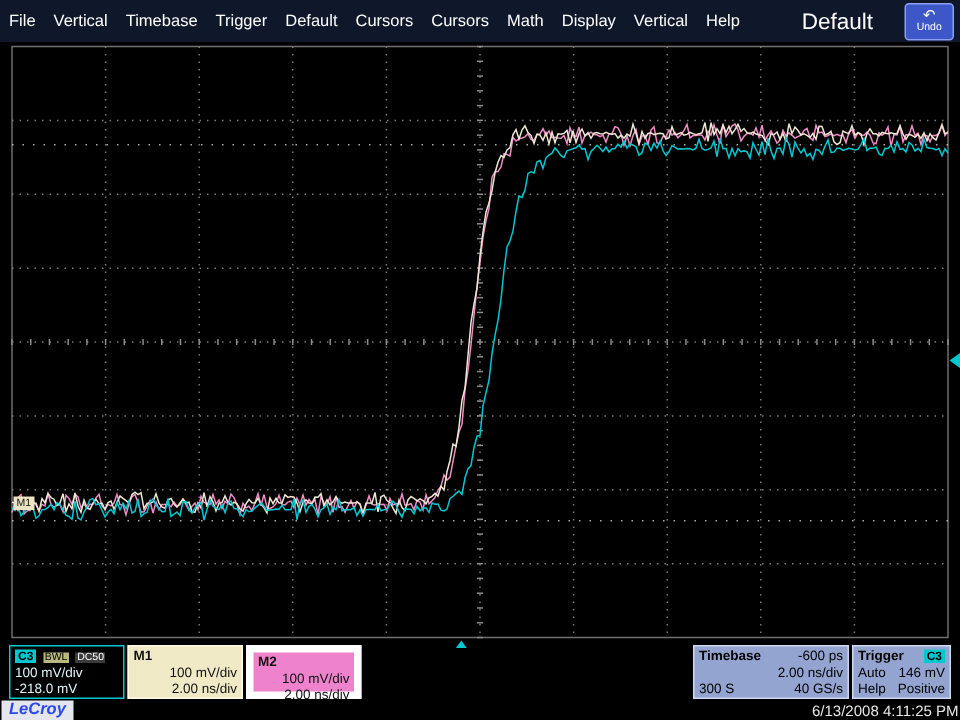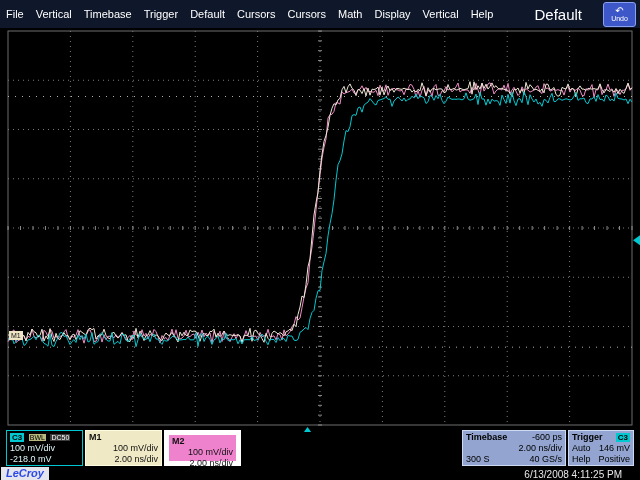--- a/index.html
+++ b/index.html
@@ -21,21 +21,21 @@
   .m2box{width:77px;background:#ee82cd;border:5px solid #ffffff;color:#111}
   .tbbox{width:104px;background:#92a4cf;border:1px solid #cbd9f2;color:#000;margin-left:auto}
   .trbox{width:66px;background:#92a4cf;border:1px solid #cbd9f2;color:#000;margin-right:0}
   .chan-tag{background:#00c8d0;color:#000;font-weight:bold;padding:0 2px;font-size:8px;line-height:9px}
   .badge-bwl{background:#b9b97e;color:#000;font-size:7px;line-height:9px;padding:0 1px;margin-left:2px}
   .badge-dc{background:#3c3c3c;color:#fff;font-size:7px;line-height:9px;padding:0 1px;margin-left:2px}
   .bold{font-weight:bold}
   .src-tag{background:#00c8d0;color:#000;font-size:8px;line-height:9px;padding:0 2px;font-weight:bold}
   .footer{position:absolute;top:466px;left:0;width:640px;height:14px;background:#000;display:flex;align-items:flex-end;z-index:5}
   .logo{font-style:italic;font-weight:bold;font-size:11px;color:#2a49e8;background:#e5e5ee;padding:0 5px;margin-left:1px;line-height:13px}
-  .timestamp{margin-left:auto;color:#e8e8e8;font-size:10px;margin-right:18px}
+  .timestamp{margin-left:auto;color:#e8e8e8;font-size:10px;margin-right:1px}
 </style>
 </head>
 <body>
 
 <div id="screen">
 
   <div class="menubar">
     <div class="menu-item">File</div>
     <div class="menu-item">Vertical</div>
     <div class="menu-item">Timebase</div>

